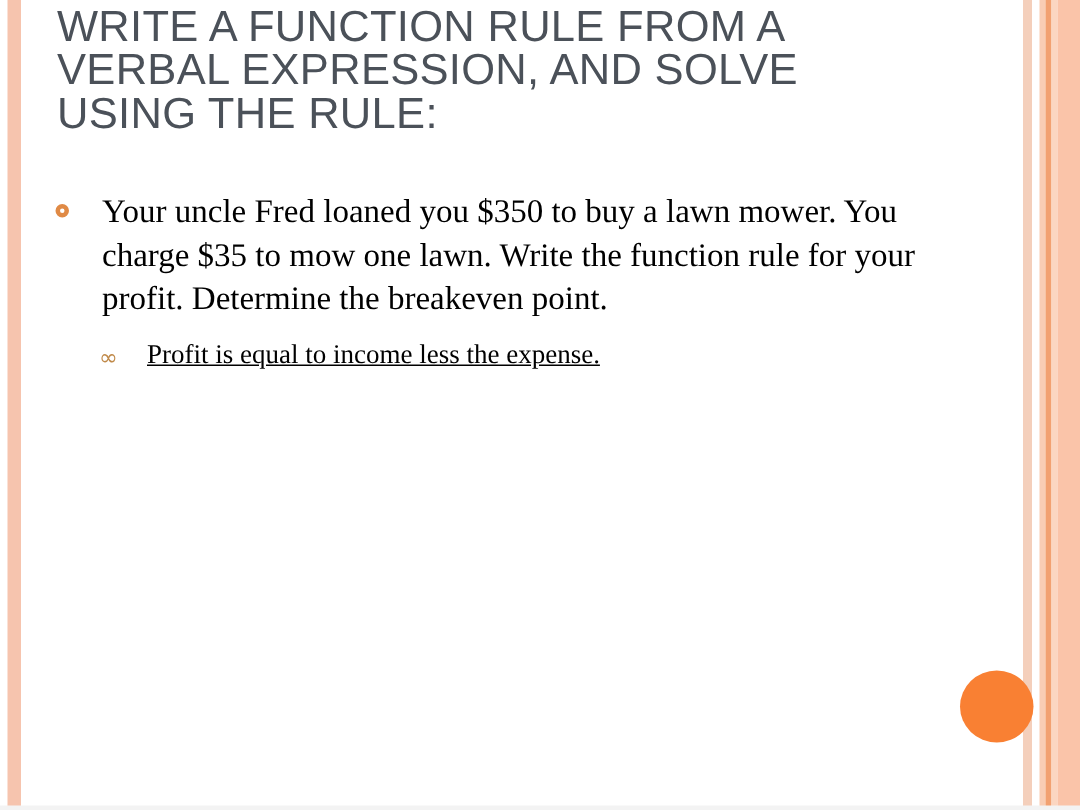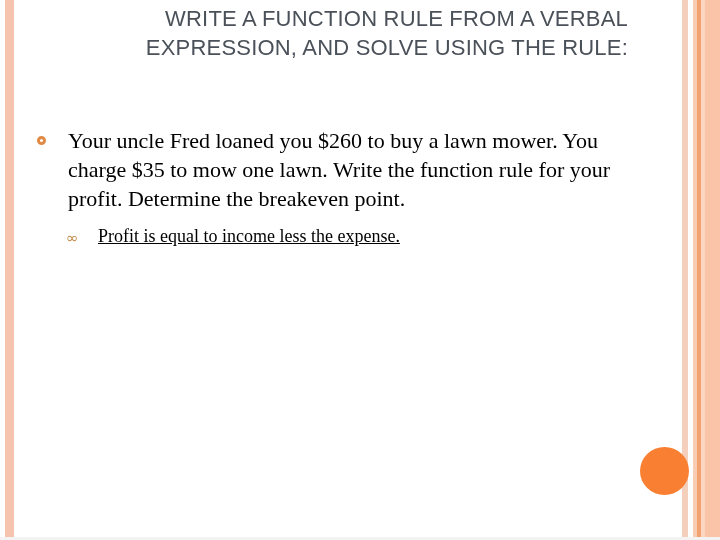--- a/index.html
+++ b/index.html
@@ -52,26 +52,25 @@
   }
 
   
   .title {
     position: absolute;
     left: 38px;
     top: 4px;
     width: 590px;
     color: #4b5159;
     font-family: "Liberation Sans", sans-serif;
-    font-size: 22px;
+    font-size: 29px;
     font-weight: 400;
     line-height: 29px;
     letter-spacing: 0.2px;
     white-space: pre-line;
-    text-align: right;
   }
 
   
   .body-area {
     position: absolute;
     left: 30px;
     top: 126px;
     width: 620px;
   }
 
@@ -151,21 +150,21 @@
   <div class="right-band rb-4"></div>
   <div class="right-band rb-5"></div>
   <div class="right-band rb-6"></div>
 
   <div class="title">WRITE A FUNCTION RULE FROM A VERBAL EXPRESSION, AND SOLVE USING THE RULE:</div>
 
   <div class="body-area">
 
     <div class="bullet-row bullet-l1">
       <span class="ring-icon"></span>
-      <span class="l1-text">Your uncle Fred loaned you $260 to buy a lawn mower.  You charge $35 to mow one lawn.  Write the function rule for your profit.  Determine the breakeven point.</span>
+      <span class="l1-text">Your uncle Fred loaned you $350 to buy a lawn mower.  You charge $35 to mow one lawn.  Write the function rule for your profit.  Determine the breakeven point.</span>
     </div>
 
     <div class="bullet-row bullet-l2">
       <span class="leaf-icon">∞</span>
       <span class="l2-text">Profit is equal to income less the expense.</span>
     </div>
 
   </div>
 
   <div class="accent-dot"></div>

